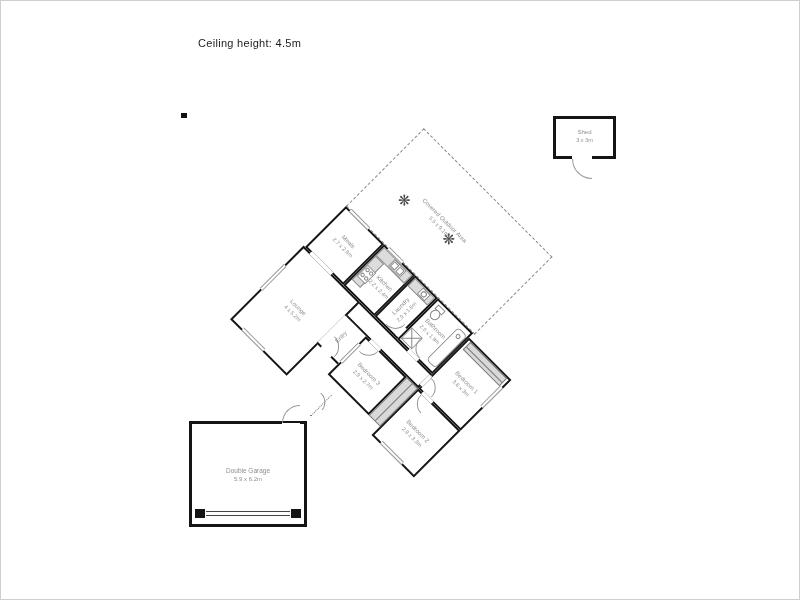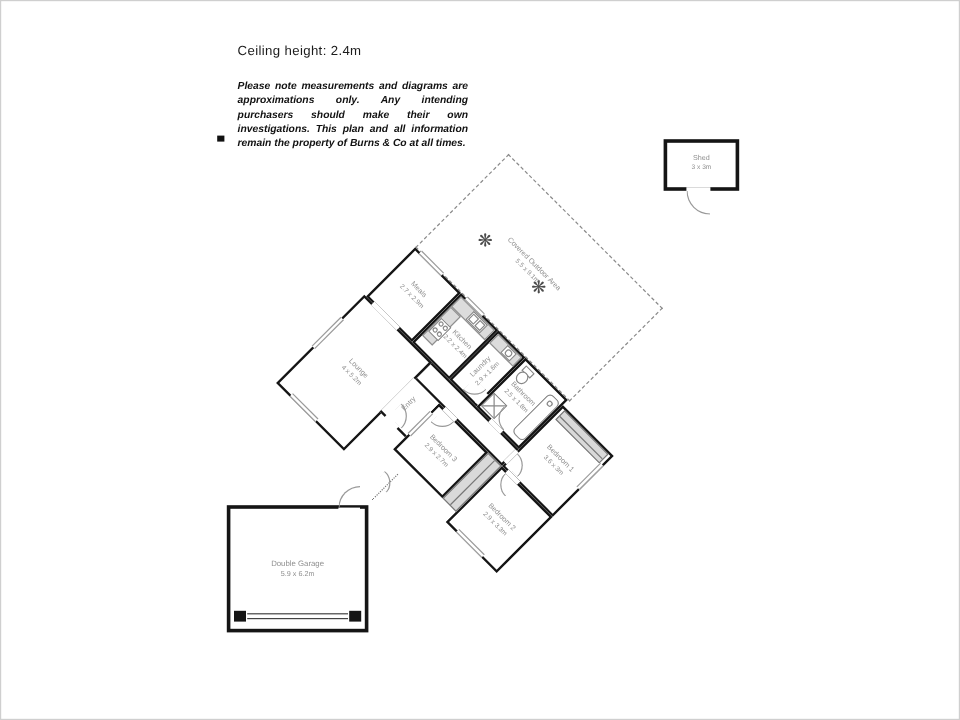--- a/index.html
+++ b/index.html
@@ -40,22 +40,21 @@
   .clabel{position:absolute;left:50%;text-align:center;transform:translateX(-50%);color:#8f8f8f;white-space:nowrap;line-height:1.45;}
   .gpost{position:absolute;width:10px;height:9px;background:#151515;bottom:6px;}
   .gdoor{position:absolute;left:14px;right:14px;bottom:8px;height:5px;border-top:1px solid #444;border-bottom:1px solid #444;box-sizing:border-box;}
   .dotline{position:absolute;border-top:1px dotted #777;transform-origin:0 0;}
 </style>
 </head>
 <body>
 
 <div id="canvas">
 
-  <div id="ceiling">Ceiling height: 2.4m</div>
-  <div id="disclaimer">Please note measurements and diagrams are approximations only. Any intending purchasers should make their own investigations. This plan and all information remain the property of Burns &amp; Co at all times.</div>
+  <div id="ceiling">Ceiling height: 4.5m</div>
   <div id="logo-mark"></div>
 
   <div id="house">
 
     <div class="dashed" style="left:0px;top:-110px;width:182px;height:110px;"></div>
 
     <div class="room" style="left:0px;top:0px;width:54px;height:58px;"></div>
     <div class="room" style="left:54px;top:0px;width:44px;height:58px;"></div>
     <div class="room" style="left:98px;top:0px;width:32px;height:58px;"></div>
     <div class="room" style="left:130px;top:0px;width:50px;height:58px;"></div>

